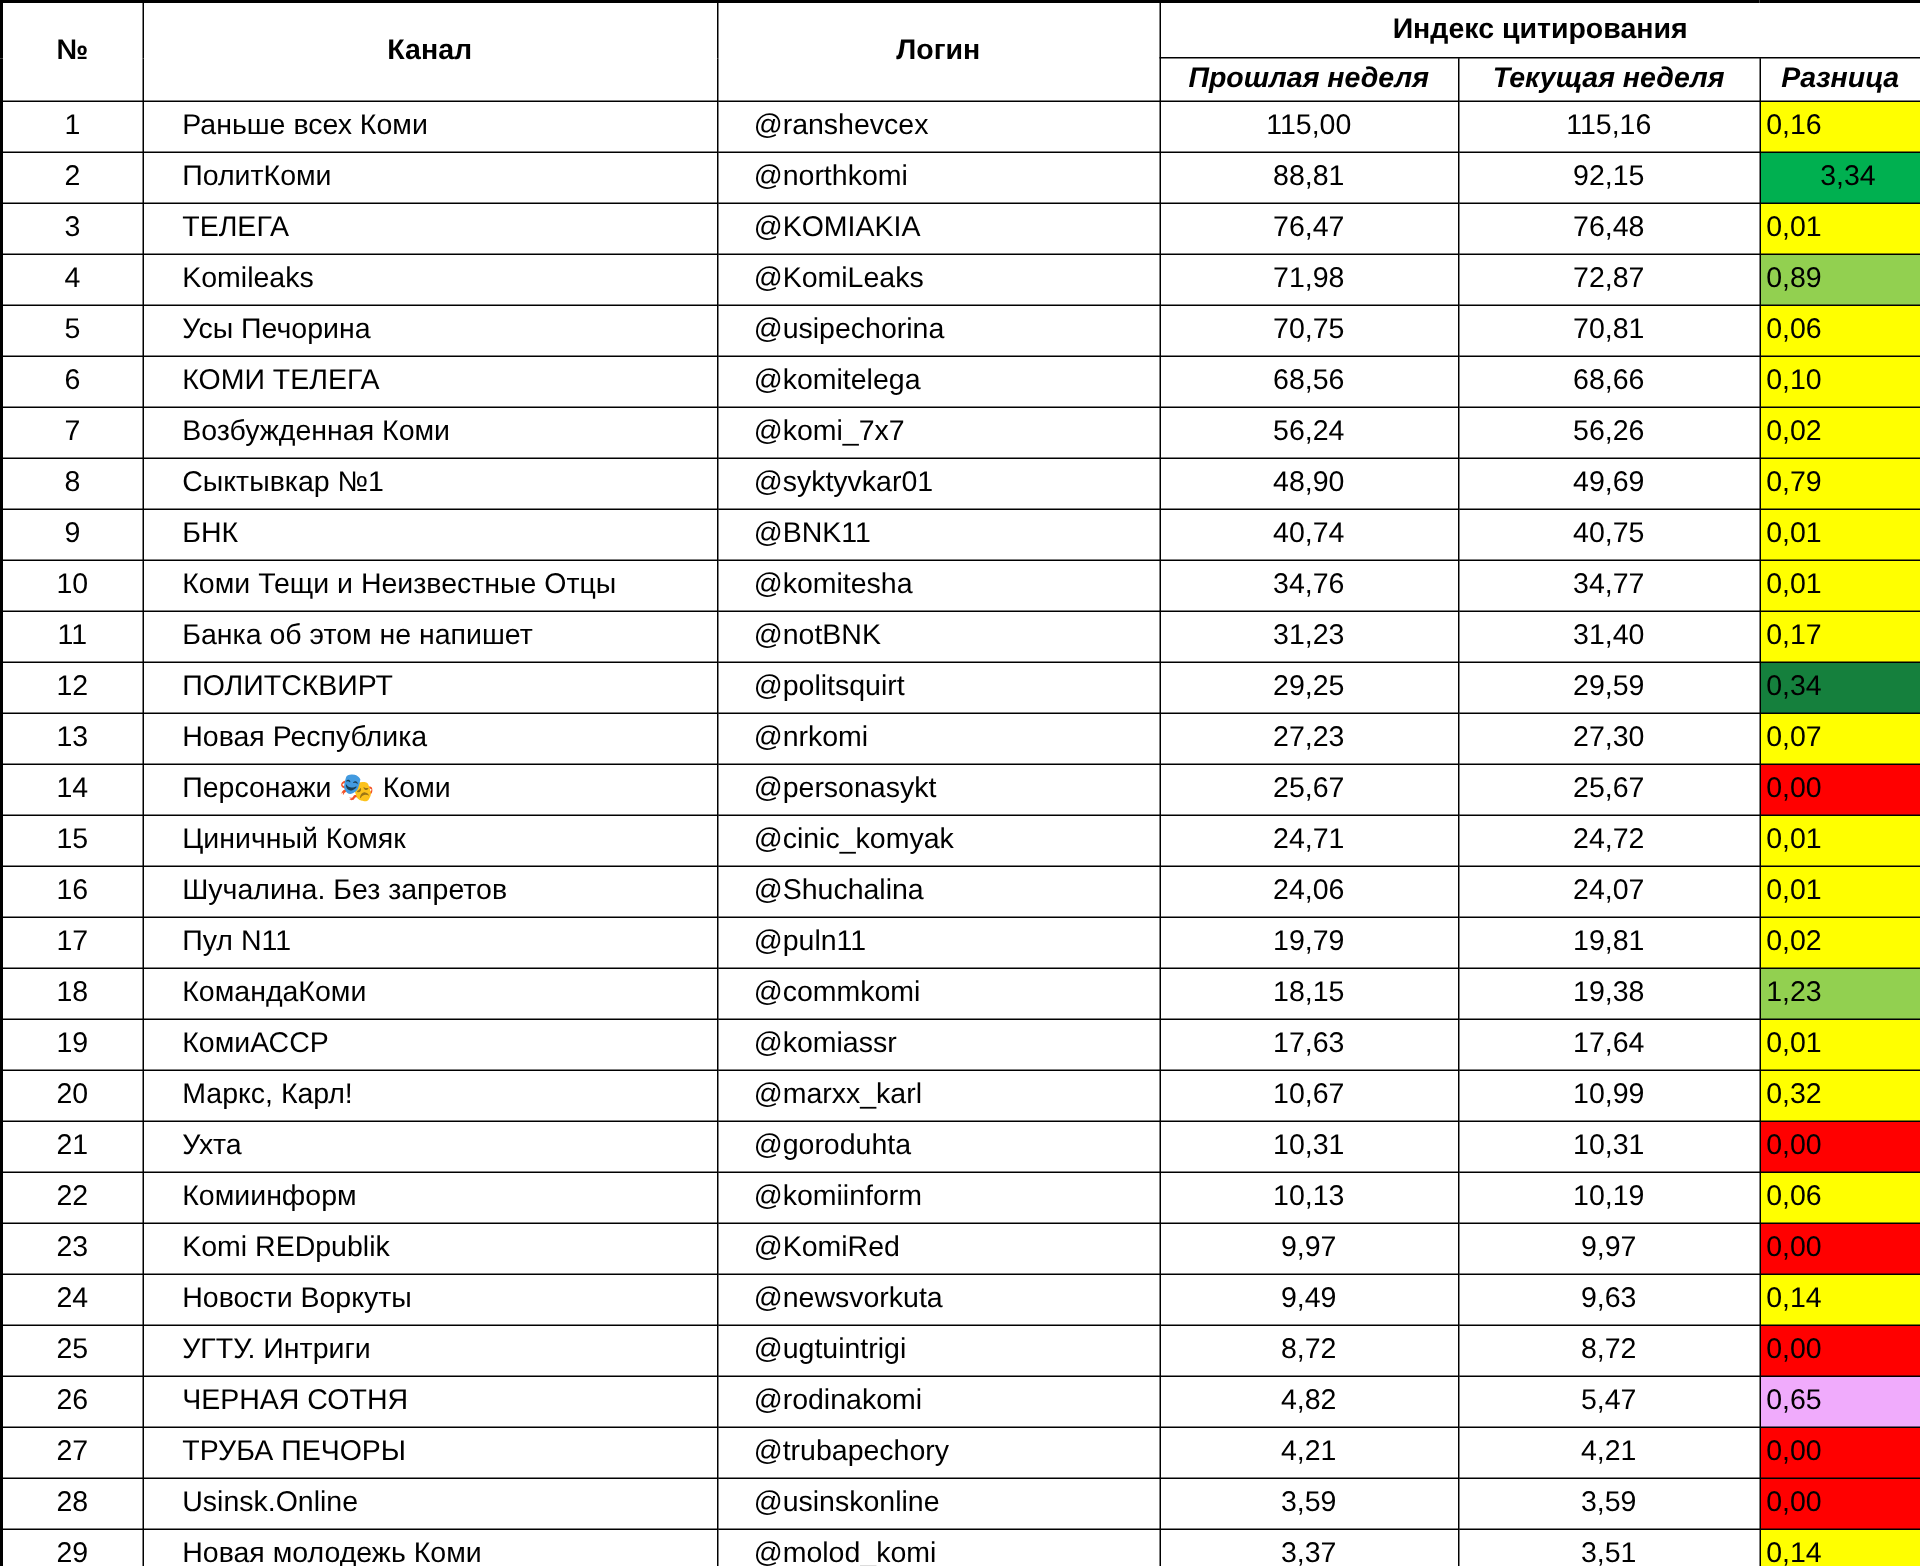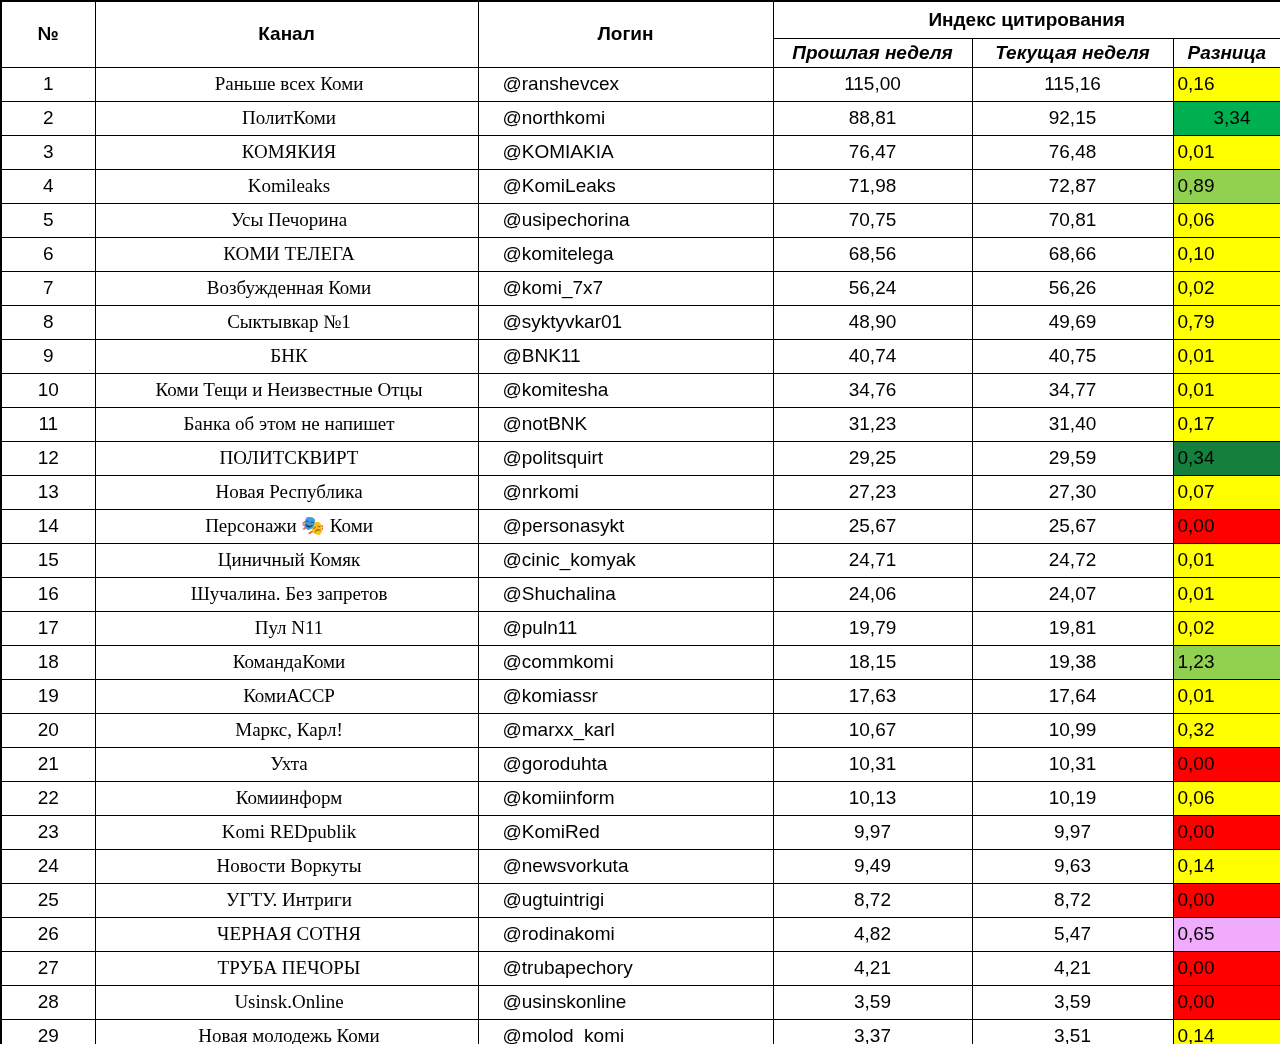--- a/index.html
+++ b/index.html
@@ -42,21 +42,21 @@
     font-weight: bold;
     text-align: center;
     vertical-align: middle;
     background: #ffffff;
   }
   thead tr.h-top th { height: 36px; }
   thead tr.h-sub th { height: 28px; font-style: italic; }
 
   tbody td { height: 33px; vertical-align: middle; }
   td.td-num   { text-align: center; }
-  td.td-channel { text-align: center; padding-left: 9px; font-family: Liberation Serif, serif; }
+  td.td-channel { text-align: left; padding-left: 26px; }
   td.td-login { text-align: left; padding-left: 24px; }
   td.td-val   { text-align: center; }
   td.td-diff  { text-align: left; }
 </style>
 </head>
 <body>
 
 <div class="table-wrap">
   <table>
     <colgroup>
@@ -92,21 +92,21 @@
         <tr>
           <td class="td-num">2</td>
           <td class="td-channel">ПолитКоми</td>
           <td class="td-login">@northkomi</td>
           <td class="td-val">88,81</td>
           <td class="td-val">92,15</td>
           <td class="td-diff" style="background-color: rgb(0, 176, 80); padding-left: 40px;">3,34</td>
         </tr>
         <tr>
           <td class="td-num">3</td>
-          <td class="td-channel">КОМЯКИЯ</td>
+          <td class="td-channel">ТЕЛЕГА</td>
           <td class="td-login">@KOMIAKIA</td>
           <td class="td-val">76,47</td>
           <td class="td-val">76,48</td>
           <td class="td-diff" style="background-color: rgb(255, 255, 0);">0,01</td>
         </tr>
         <tr>
           <td class="td-num">4</td>
           <td class="td-channel">Komileaks</td>
           <td class="td-login">@KomiLeaks</td>
           <td class="td-val">71,98</td>

